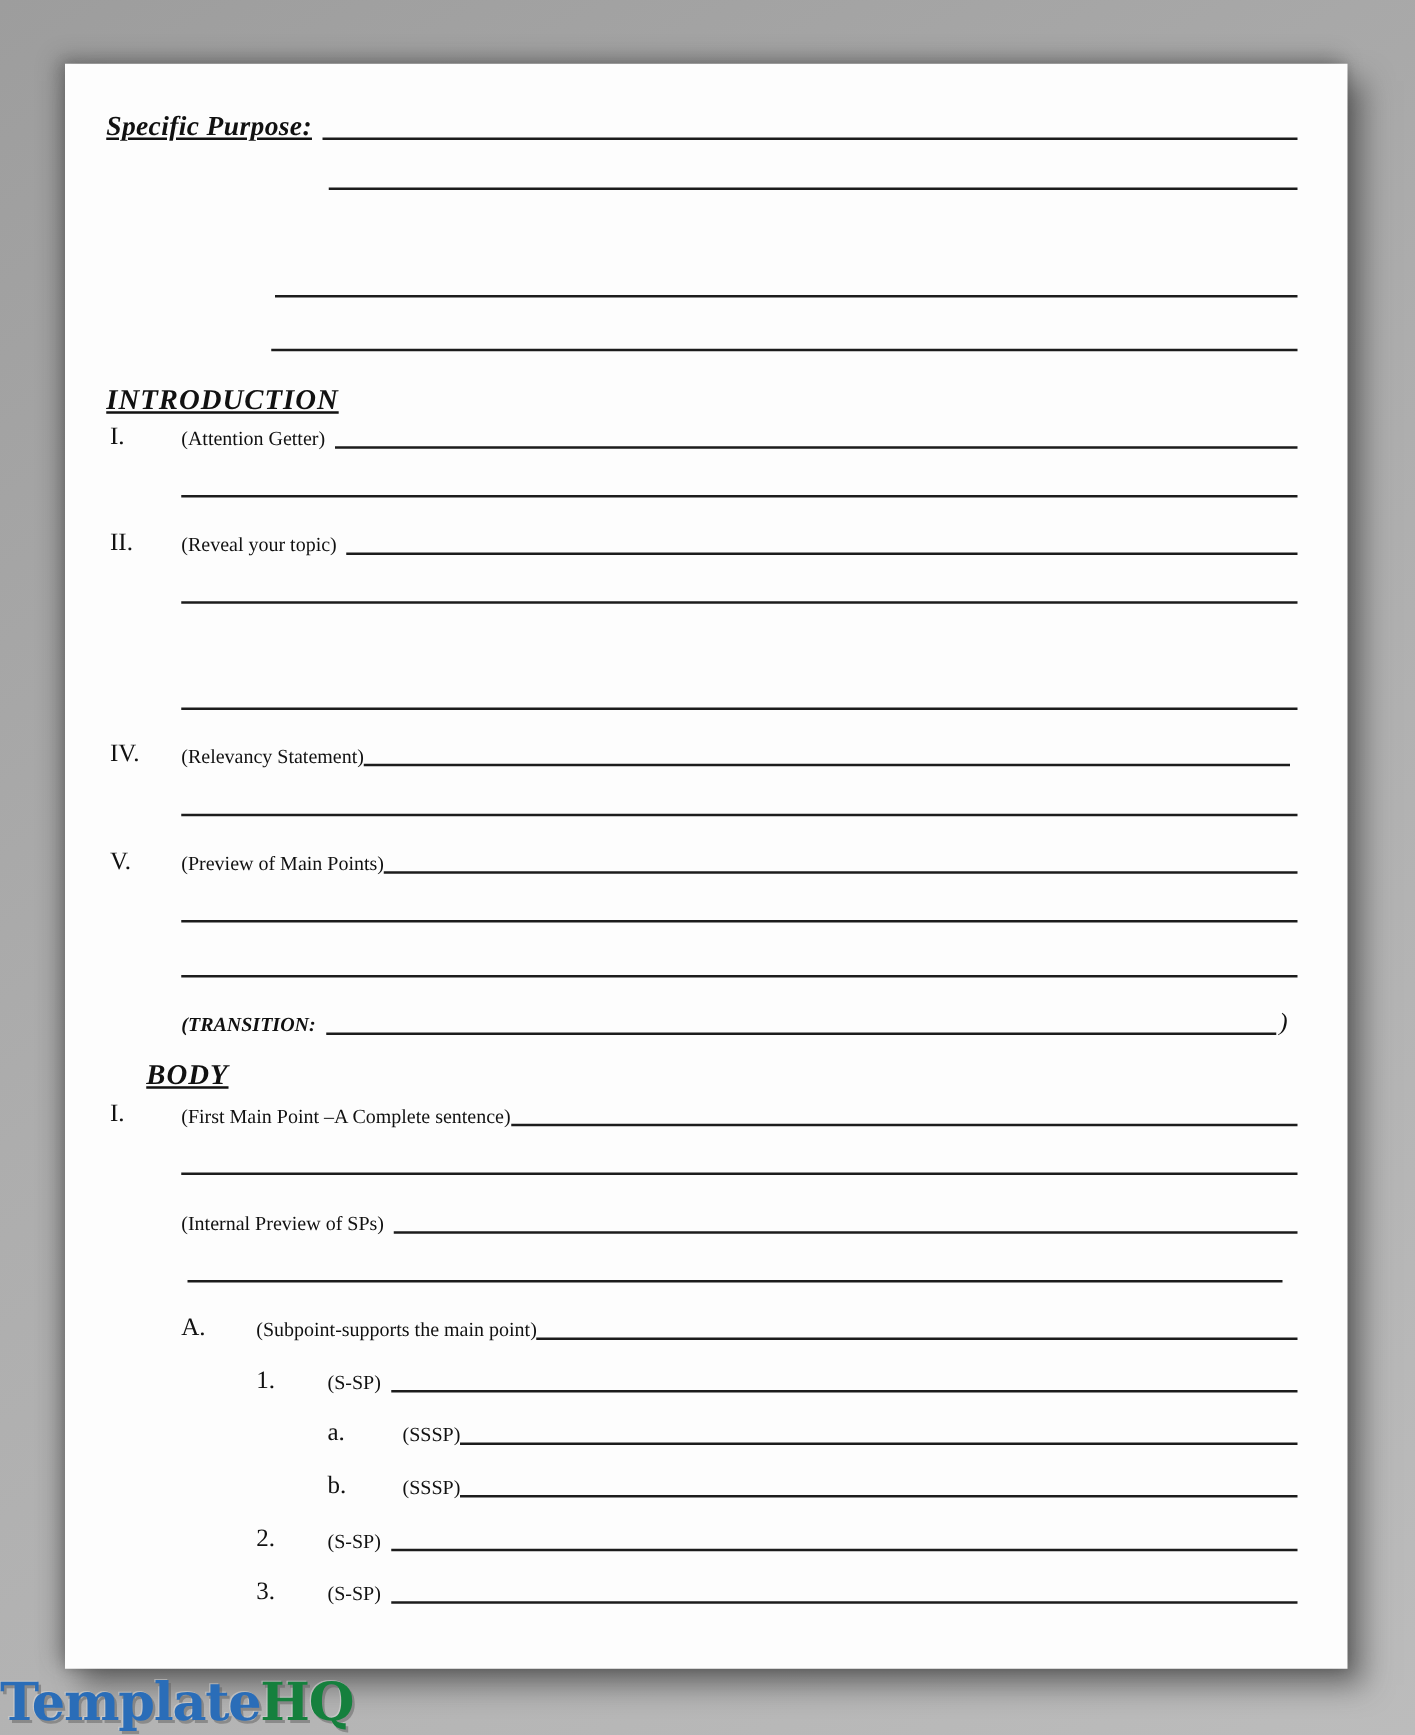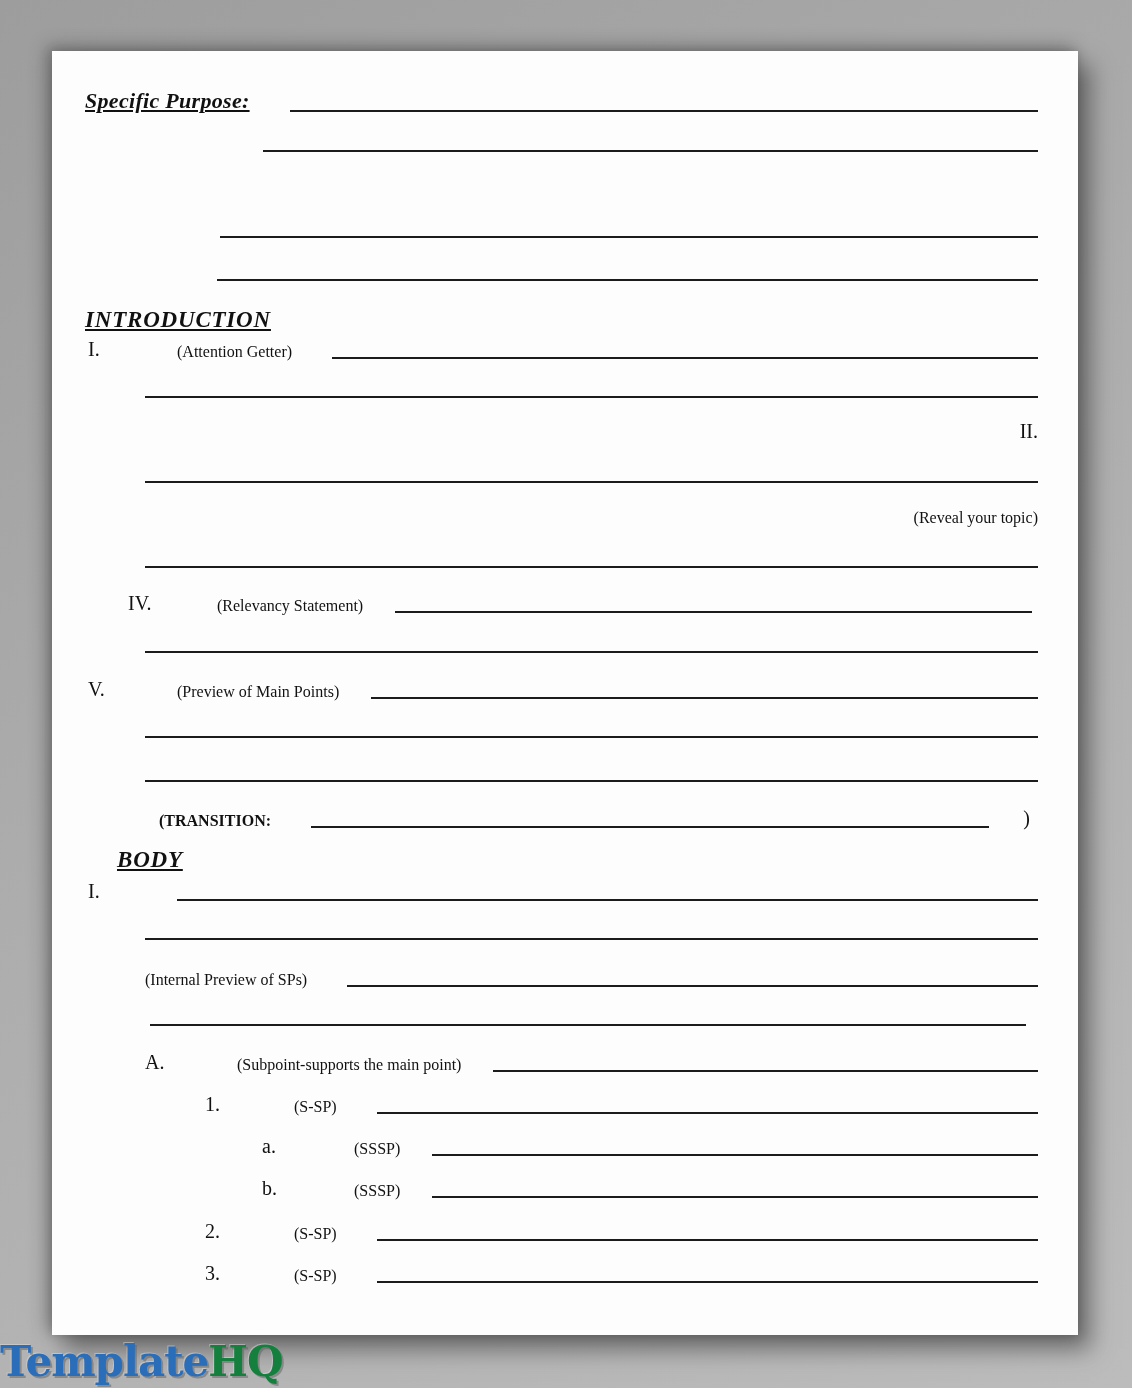--- a/index.html
+++ b/index.html
@@ -27,21 +27,20 @@
     box-shadow: 12px 14px 22px rgba(55,55,55,0.60),
                 -6px -5px 16px rgba(60,60,60,0.40),
                 0 0 8px rgba(90,90,90,0.35);
   }
   .row {
     position: absolute;
     display: flex;
     align-items: flex-end;
     height: 26px;
     white-space: nowrap;
-    gap: 32px;
   }
   .row.title { height: 28px; }
   .field-label {
     font-size: 22px;
     font-weight: bold;
     font-style: italic;
     text-decoration: underline;
     letter-spacing: 0.3px;
   }
   .section-heading {
@@ -103,64 +102,65 @@
 
   <div class="row" style="top:284px; left:36px; right:40px;">
     <span class="num">I.</span>
     <span class="lbl">(Attention Getter)</span>
     <span class="line gap"></span>
   </div>
   <div class="row" style="top:323px; left:93px; right:40px;">
     <span class="line"></span>
   </div>
 
-  <div class="row" style="top:369px; left:36px; right:40px;flex-direction:column;">
+  <div class="row" style="top:369px; left:36px; right:40px;">
     <span class="num">II.</span>
     <span class="lbl">(Reveal your topic)</span>
     <span class="line gap"></span>
   </div>
   <div class="row" style="top:408px; left:93px; right:40px;">
     <span class="line"></span>
   </div>
 
   <div class="row" style="top:493px; left:93px; right:40px;">
     <span class="line"></span>
   </div>
 
-  <div class="row" style="top:538px; left:36px; right:46px;margin-left:40px;">
+  <div class="row" style="top:538px; left:36px; right:46px;">
     <span class="num">IV.</span>
     <span class="lbl">(Relevancy Statement)</span>
     <span class="line"></span>
   </div>
   <div class="row" style="top:578px; left:93px; right:40px;">
     <span class="line"></span>
   </div>
 
   <div class="row" style="top:624px; left:36px; right:40px;">
     <span class="num">V.</span>
     <span class="lbl">(Preview of Main Points)</span>
     <span class="line"></span>
   </div>
   <div class="row" style="top:663px; left:93px; right:40px;">
     <span class="line"></span>
   </div>
   <div class="row" style="top:707px; left:93px; right:40px;">
     <span class="line"></span>
   </div>
 
-  <div class="row" style="top:753px; left:107px; right:48px;">
+  <div class="row" style="top:753px; left:93px; right:48px;font-style:italic;">
     <span class="lbl bold">(TRANSITION:</span>
     <span class="line gap"></span>
     <span class="close-paren">)</span>
   </div>
 
   <div class="section-heading" style="top:796px; left:33px;margin-left:32px;">BODY</div>
 
   <div class="row" style="top:826px; left:36px; right:40px;">
     <span class="num">I.</span>
+    <span class="lbl">(First Main Point –A Complete sentence)</span>
     <span class="line"></span>
   </div>
   <div class="row" style="top:865px; left:93px; right:40px;">
     <span class="line"></span>
   </div>
 
   <div class="row" style="top:912px; left:93px; right:40px;">
     <span class="lbl">(Internal Preview of SPs)</span>
     <span class="line gap"></span>
   </div>

